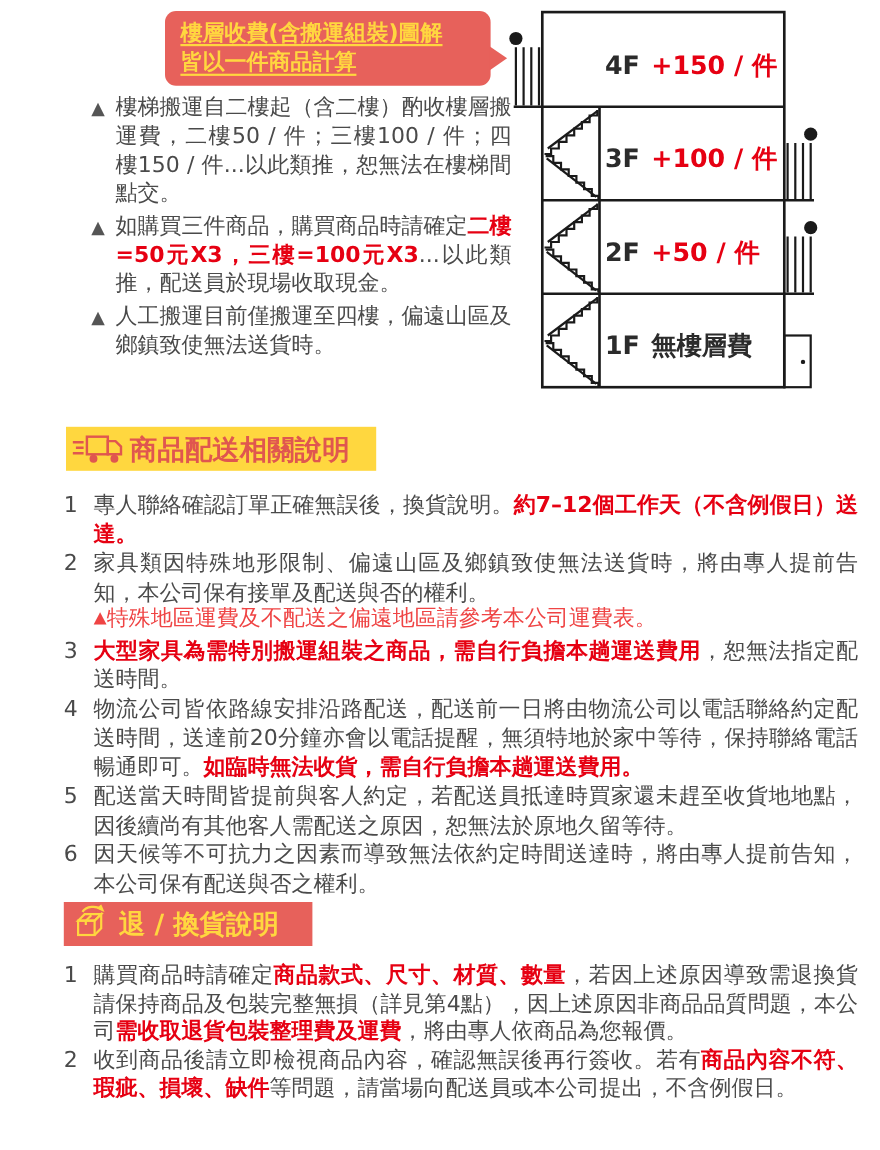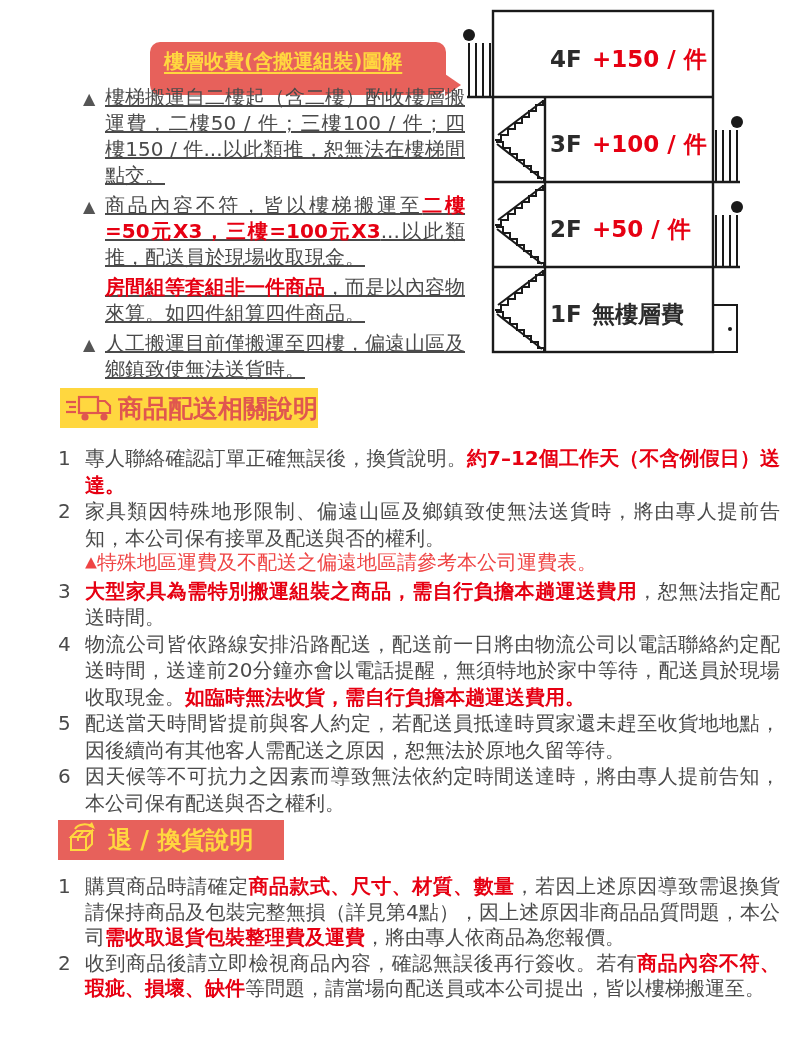--- a/index.html
+++ b/index.html
@@ -3,83 +3,80 @@
 <meta charset="utf-8">
 <style>
   html,body{margin:0;padding:0;}
   .page{
     position:relative;width:800px;height:1045px;background:#ffffff;overflow:hidden;
     font-family:"DejaVu Sans","Liberation Sans",sans-serif;color:#4a4a4a;
   }
   
   .callout{
     position:absolute;left:150px;top:10px;width:274px;
-    background:#e7615b;border-radius:10px;padding:6px 8px 20px 14px;margin-top:32px;
+    background:#e7615b;border-radius:10px;padding:6px 8px 8px 14px;
   }
   .callout .line{
     color:#ffd73f;font-weight:bold;font-size:20px;line-height:27px;
     text-decoration:underline;text-decoration-thickness:2px;text-underline-offset:4px;
     white-space:nowrap;
   }
   .callout .tail{
     position:absolute;right:-15px;top:32px;width:0;height:0;
     border-top:11px solid transparent;border-bottom:11px solid transparent;
     border-left:16px solid #e7615b;
   }
   
   .stair-notes{position:absolute;left:83px;top:84px;width:382px;font-size:20px;line-height:26px;}
   .note{display:flex;margin-bottom:4px;}
   .note .marker{flex:none;width:22px;font-size:16px;padding-top:2px;color:#555;}
-  .note .ntext{flex:1;text-align:justify;text-decoration:underline;}
+  .note .ntext{flex:1;text-align:justify;}
   
   .seg-n{color:#4a4a4a;}
   .seg-r{color:#e60012;font-weight:bold;}
   .seg-blk{display:block;color:#ef4444;font-family:Liberation Mono, monospace;}
   
   .building{position:absolute;left:455px;top:5px;width:310px;height:355px;}
   .building .ln{stroke:#1a1a1a;stroke-width:2.4;fill:none;}
   .building .thin{stroke:#1a1a1a;stroke-width:2;fill:none;}
   .building .solid{fill:#1a1a1a;stroke:none;}
   .building text{font-family:"DejaVu Sans","Liberation Sans",sans-serif;font-weight:bold;font-size:23px;}
   
   .sec-header{position:absolute;display:flex;align-items:center;gap:6px;box-sizing:border-box;}
-  .hdr-delivery{left:60px;top:388px;width:258px;height:40px;background:#ffd73f;padding-left:6px;}
+  .hdr-delivery{left:60px;top:388px;width:282px;height:40px;background:#ffd73f;padding-left:6px;}
   .hdr-delivery .sec-title{color:#e0564f;font-weight:bold;font-size:25px;white-space:nowrap;}
   .hdr-returns{left:58px;top:820px;width:226px;height:40px;background:#e7615b;padding-left:8px;}
   .hdr-returns .sec-title{color:#ffd73f;font-weight:bold;font-size:24px;white-space:nowrap;}
   
   .numlist{position:absolute;left:58px;width:722px;font-size:20px;}
   .list-delivery{top:445px;line-height:26.5px;}
   .list-returns{top:874px;line-height:25.5px;}
   .li{display:flex;}
   .li .num{flex:none;width:27px;color:#4a4a4a;}
   .li .txt{flex:1;text-align:justify;}
 </style>
 </head>
 <body>
 
 <div class="page">
 
   <div class="callout">
     <div class="line">樓層收費(含搬運組裝)圖解</div>
+    <div class="line">皆以一件商品計算</div>
     <div class="tail"></div>
   </div>
 
   <div class="stair-notes">
     <div class="note">
       <span class="marker">▲</span>
       <div class="ntext"><span class="seg-n">樓梯搬運自二樓起（含二樓）酌收樓層搬運費，二樓50 / 件；三樓100 / 件；四樓150 / 件...以此類推，恕無法在樓梯間點交。</span></div>
     </div>
     <div class="note">
       <span class="marker">▲</span>
-      <div class="ntext"><span class="seg-n">商品內容不符，皆以樓梯搬運至</span><span class="seg-r">二樓=50元X3，三樓=100元X3</span><span class="seg-n">...以此類推，配送員於現場收取現金。</span></div>
-    </div>
-    <div class="note">
-      <span class="marker"></span>
-      <div class="ntext"><span class="seg-r">房間組等套組非一件商品</span><span class="seg-n">，而是以內容物來算。如四件組算四件商品。</span></div>
+      <div class="ntext"><span class="seg-n">如購買三件商品，購買商品時請確定</span><span class="seg-r">二樓=50元X3，三樓=100元X3</span><span class="seg-n">...以此類推，配送員於現場收取現金。</span></div>
     </div>
     <div class="note">
       <span class="marker">▲</span>
       <div class="ntext"><span class="seg-n">人工搬運目前僅搬運至四樓，偏遠山區及鄉鎮致使無法送貨時。</span></div>
     </div>
   </div>
 
   <svg class="building" viewBox="0 0 310 355">
     <defs>
       <g id="stairs">
@@ -162,21 +159,21 @@
     <div class="li">
       <span class="num">2</span>
       <div class="txt"><span class="seg-n">家具類因特殊地形限制、偏遠山區及鄉鎮致使無法送貨時，將由專人提前告知，本公司保有接單及配送與否的權利。</span><span class="seg-blk">▲特殊地區運費及不配送之偏遠地區請參考本公司運費表。</span></div>
     </div>
     <div class="li">
       <span class="num">3</span>
       <div class="txt"><span class="seg-r">大型家具為需特別搬運組裝之商品，需自行負擔本趟運送費用</span><span class="seg-n">，恕無法指定配送時間。</span></div>
     </div>
     <div class="li">
       <span class="num">4</span>
-      <div class="txt"><span class="seg-n">物流公司皆依路線安排沿路配送，配送前一日將由物流公司以電話聯絡約定配送時間，送達前20分鐘亦會以電話提醒，無須特地於家中等待，配送員於現場收取現金。</span><span class="seg-r">如臨時無法收貨，需自行負擔本趟運送費用。</span></div>
+      <div class="txt"><span class="seg-n">物流公司皆依路線安排沿路配送，配送前一日將由物流公司以電話聯絡約定配送時間，送達前20分鐘亦會以電話提醒，無須特地於家中等待，保持聯絡電話暢通即可。</span><span class="seg-r">如臨時無法收貨，需自行負擔本趟運送費用。</span></div>
     </div>
     <div class="li">
       <span class="num">5</span>
       <div class="txt"><span class="seg-n">配送當天時間皆提前與客人約定，若配送員抵達時買家還未趕至收貨地地點，因後續尚有其他客人需配送之原因，恕無法於原地久留等待。</span></div>
     </div>
     <div class="li">
       <span class="num">6</span>
       <div class="txt"><span class="seg-n">因天候等不可抗力之因素而導致無法依約定時間送達時，將由專人提前告知，本公司保有配送與否之權利。</span></div>
     </div>
   </div>
@@ -195,17 +192,17 @@
     <span class="sec-title">退 / 換貨說明</span>
   </div>
 
   <div class="numlist list-returns">
     <div class="li">
       <span class="num">1</span>
       <div class="txt"><span class="seg-n">購買商品時請確定</span><span class="seg-r">商品款式、尺寸、材質、數量</span><span class="seg-n">，若因上述原因導致需退換貨請保持商品及包裝完整無損（詳見第4點），因上述原因非商品品質問題，本公司</span><span class="seg-r">需收取退貨包裝整理費及運費</span><span class="seg-n">，將由專人依商品為您報價。</span></div>
     </div>
     <div class="li">
       <span class="num">2</span>
-      <div class="txt"><span class="seg-n">收到商品後請立即檢視商品內容，確認無誤後再行簽收。若有</span><span class="seg-r">商品內容不符、瑕疵、損壞、缺件</span><span class="seg-n">等問題，請當場向配送員或本公司提出，皆以樓梯搬運至。</span></div>
+      <div class="txt"><span class="seg-n">收到商品後請立即檢視商品內容，確認無誤後再行簽收。若有</span><span class="seg-r">商品內容不符、瑕疵、損壞、缺件</span><span class="seg-n">等問題，請當場向配送員或本公司提出，不含例假日。</span></div>
     </div>
   </div>
 
 </div>
 
 </body></html>

